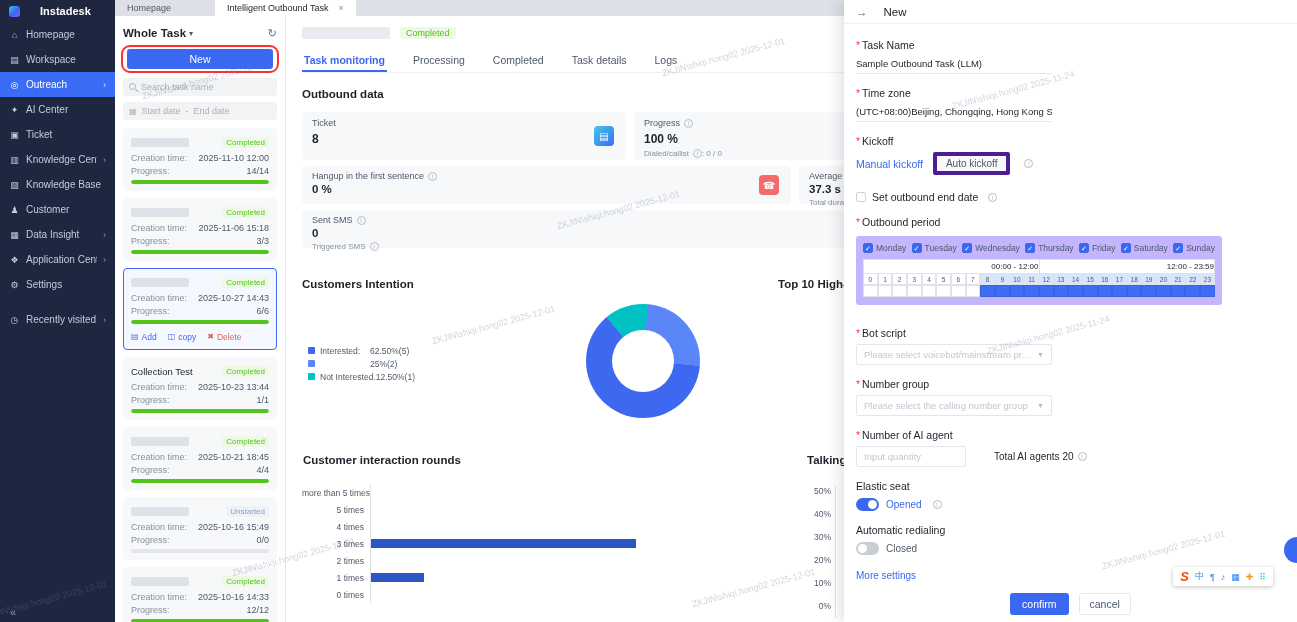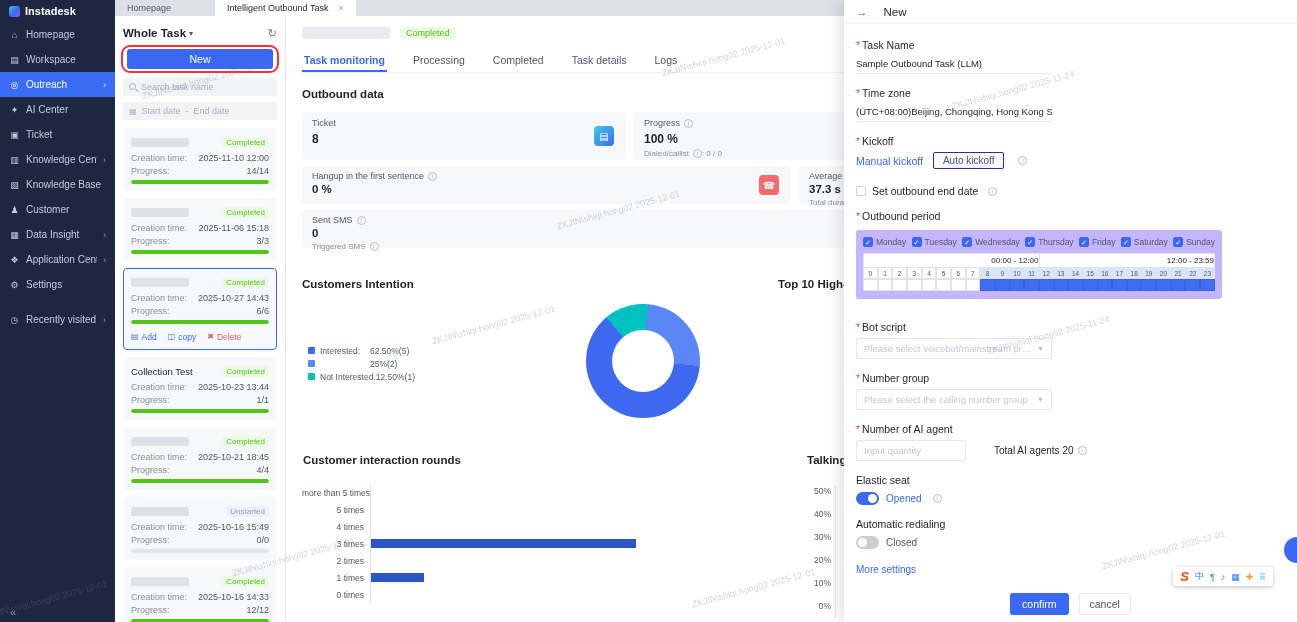--- a/index.html
+++ b/index.html
@@ -1,21 +1,21 @@
 <!DOCTYPE html>
 <html><head>
 <meta charset="utf-8">
 <style>
 *{box-sizing:border-box;margin:0;padding:0}
 body{margin:0;background:#777;font-family:"Liberation Sans","DejaVu Sans",sans-serif}
 .app{position:relative;width:1297px;height:622px;overflow:hidden;background:#f0f2f5;font-size:11px;color:#1d2129}
 
 
 .sidebar{position:absolute;left:0;top:0;bottom:0;width:115px;background:#1e2640;z-index:6;color:#c3cbdd}
-.logo{display:flex;align-items:center;gap:5px;height:22px;padding:0 9px;color:#fff;font-size:11px;font-weight:bold}
+.logo{display:flex;align-items:center;gap:20px;height:22px;padding:0 9px;color:#fff;font-size:11px;font-weight:bold}
 .logo-mark{width:11px;height:11px;border-radius:3px;background:linear-gradient(135deg,#37c6f0 0%,#3a68f0 55%,#8a5cf5 100%);flex:none}
 .side-item{display:flex;align-items:center;gap:6px;height:25px;padding:0 9px;font-size:10px;cursor:pointer}
 .side-item.gap{margin-top:10px}
 .side-item.active{background:#3b6cf5;color:#fff}
 .s-icon{width:11px;font-size:9px;text-align:center;flex:none}
 .s-label{flex:1;white-space:nowrap;overflow:hidden}
 .s-arrow{font-size:9px;color:#8d99b5}
 .side-item.active .s-arrow{color:#dfe7ff}
 .collapse{position:absolute;left:10px;bottom:4px;font-size:11px;color:#8d99b5;cursor:pointer}
 
@@ -112,21 +112,21 @@
 .d-head{display:flex;align-items:center;gap:16px;height:24px;border-bottom:1px solid #f0f0f2;padding:0 12px;font-size:11.5px}
 .d-back{color:#4e5969;cursor:pointer}
 .d-title{color:#1d2129}
 .d-body{padding:2px 12px 0;position:relative;height:calc(100% - 24px)}
 .fld{margin-top:13px}
 .fld-label{font-size:10.5px;color:#1d2129;margin-bottom:5px;display:flex;align-items:center}
 .req::before{content:"*";color:#f53f3f;margin-right:2px}
 .u-input{width:196px;border:none;border-bottom:1px solid #e5e6eb;background:none;font-size:9.5px;color:#1d2129;padding:2px 0 4px;outline:none;font-family:inherit}
 .kick-row{display:flex;align-items:center;gap:10px}
 .kick-manual{color:#3a68f0;font-size:10.5px;cursor:pointer}
-.kick-auto{border:1px solid #4c1d95;background:#f7f8fa;color:#4e5969;font-size:10px;padding:2px 9px;border-radius:2px;cursor:pointer}
+.kick-auto{border:4px solid #4c1d95;background:#f7f8fa;color:#4e5969;font-size:10px;padding:2px 9px;border-radius:2px;cursor:pointer}
 .cb{width:10px;height:10px;border:1px solid #cdd2da;border-radius:2px;background:#fff;flex:none}
 .cb.on{background:#3a68f0;border-color:#3a68f0;color:#fff;font-size:7px;line-height:9px;text-align:center}
 .cbx-row{display:flex;align-items:center;gap:6px;margin-top:16px;font-size:10.5px;color:#1d2129;cursor:pointer}
 .period{background:#c4b5fd;border-radius:3px;padding:7px 7px 8px;width:366px;margin-top:8px}
 .days{display:flex;justify-content:space-between}
 .day{display:flex;align-items:center;gap:3px;font-size:8.5px;color:#4e5969;cursor:pointer}
 .grid-head{display:flex;margin-top:6px;border:1px solid #dfe4ec;border-bottom:none;background:#fff}
 .gh{flex:1;text-align:right;font-size:8px;color:#1d2129;padding:2px 0}
 .gh:first-child{border-right:1px solid #dfe4ec}
 .hours,.blocks{display:flex}

